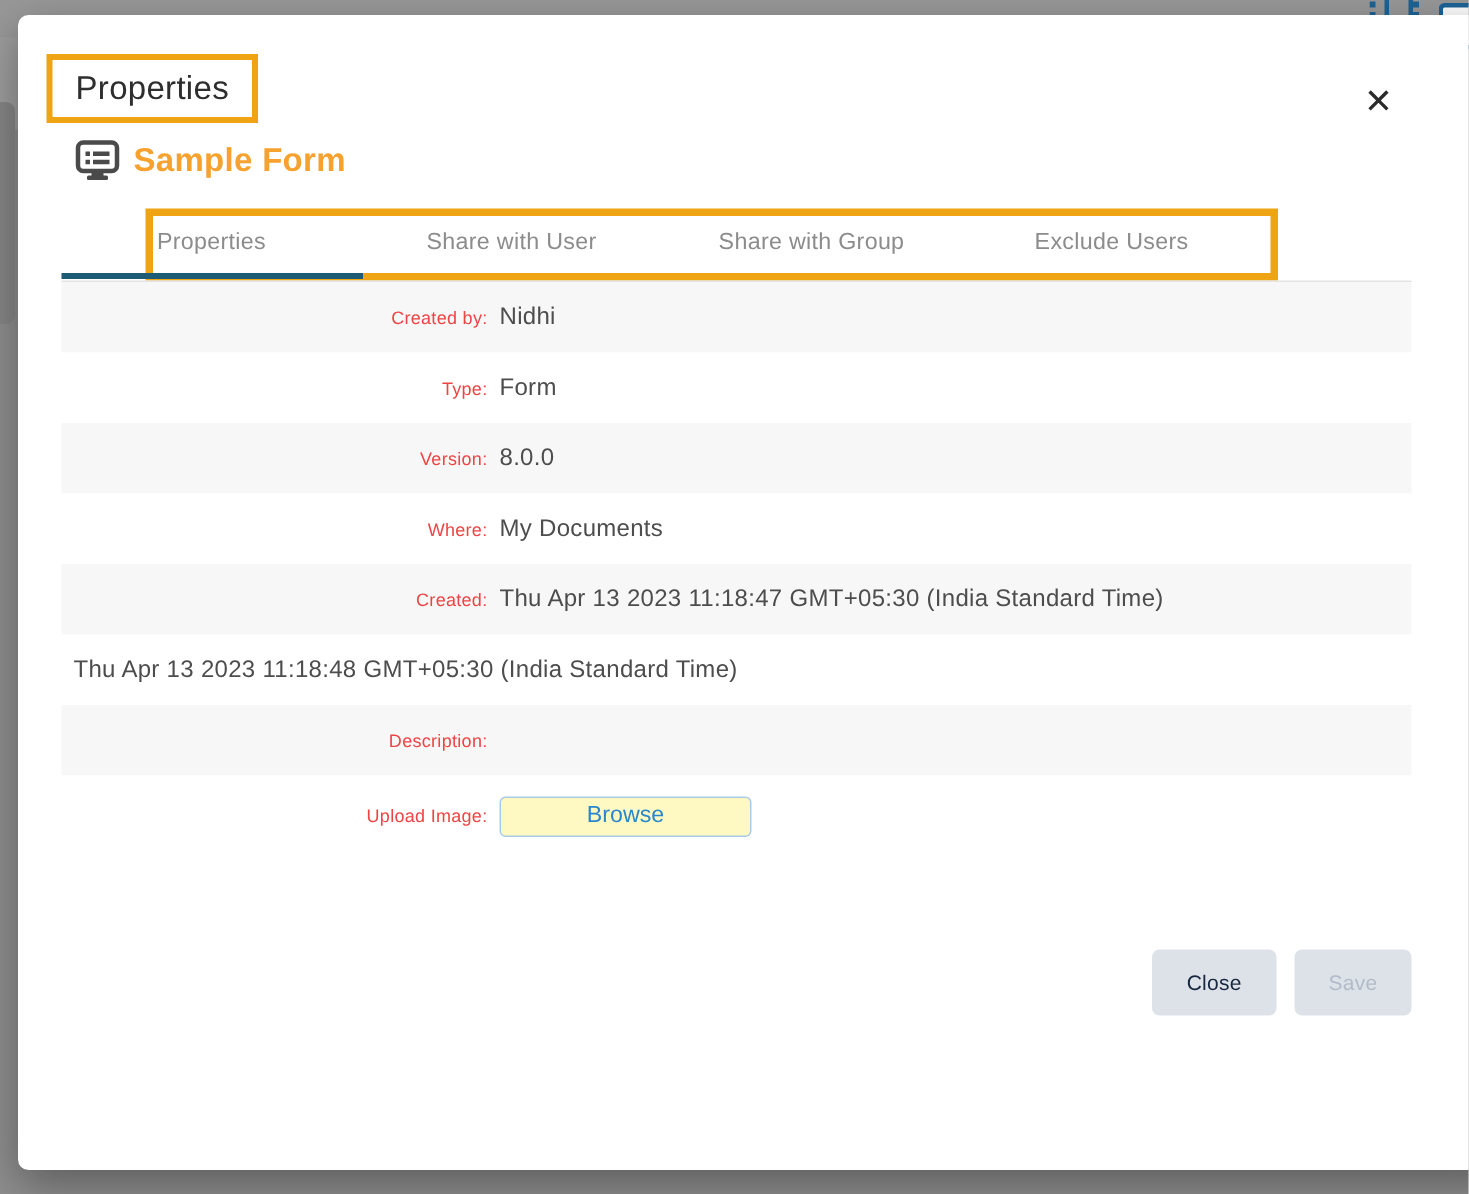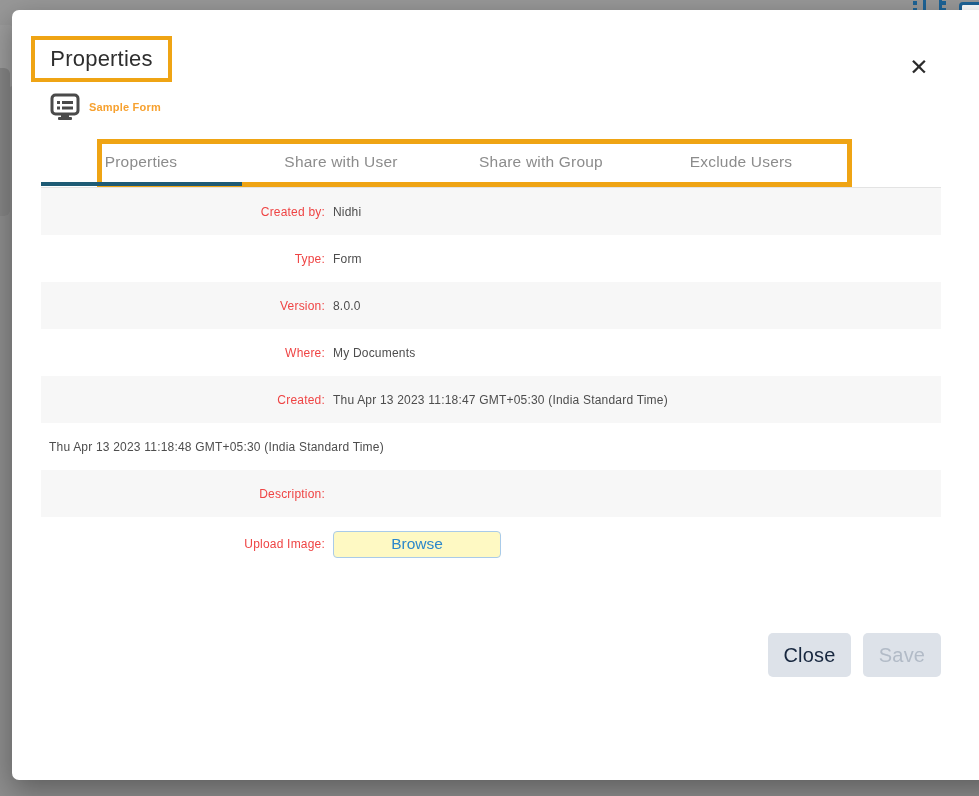--- a/index.html
+++ b/index.html
@@ -32,50 +32,50 @@
     border:4px solid var(--ann);display:flex;align-items:center;justify-content:center;
   }
   .modal-title{font-size:22px;color:#2e2e2e;letter-spacing:.2px;}
   .close-btn{
     position:absolute;left:892px;top:42px;width:30px;height:30px;
     display:flex;align-items:center;justify-content:center;
     font-size:23px;color:#2b2b2b;cursor:pointer;line-height:1;
   }
   .form-row{position:absolute;left:38px;top:82px;display:flex;align-items:center;gap:9px;}
   .form-icon{width:30px;height:30px;display:block;}
-  .form-name{font-size:11px;font-weight:bold;color:var(--orange);letter-spacing:.2px;}
+  .form-name{font-size:22px;font-weight:bold;color:var(--orange);letter-spacing:.2px;}
   
   .tabbar{position:absolute;left:29px;top:127px;width:900px;height:50px;display:flex;}
   .tab{
     width:200px;height:50px;display:flex;align-items:center;justify-content:center;
     font-size:15.5px;color:#8c8c8c;letter-spacing:.2px;cursor:pointer;
   }
   .tab-annotation{
     position:absolute;left:85px;top:129px;width:745px;height:38px;
     border:5px solid var(--ann);pointer-events:none;
   }
   .tab-underline{position:absolute;left:29px;top:172px;width:201px;height:4px;background:var(--teal);}
   .tab-separator{position:absolute;left:29px;top:177px;width:900px;height:1px;background:#e3e3e3;}
   
   .prop-table{position:absolute;left:29px;top:178px;width:900px;}
   .prop-row{display:flex;align-items:center;height:47px;background:#ffffff;}
   .prop-row.alt{background:#f7f7f7;}
   .prop-row.tall{height:54px;}
   .prop-label{width:284px;text-align:right;font-size:12px;color:#ef4444;flex:0 0 284px;letter-spacing:.2px;}
-  .prop-value{margin-left:8px;font-size:12px;color:#4d4d4d;letter-spacing:.2px;white-space:nowrap;}
+  .prop-value{margin-left:8px;font-size:16px;color:#4d4d4d;letter-spacing:.2px;white-space:nowrap;}
   .browse-btn{
     margin-left:8px;width:168px;height:27px;background:#fef9c3;
     border:1px solid #a9cbe9;border-radius:4px;cursor:pointer;
     font-size:15.5px;color:var(--blue);display:flex;align-items:center;justify-content:center;
     font-family:"Liberation Sans", sans-serif;
   }
   
   .footer-btn{
     position:absolute;top:623px;height:44px;border:none;border-radius:5px;
-    background:#dde2e9;font-size:20px;cursor:pointer;
+    background:#dde2e9;font-size:14px;cursor:pointer;
     display:flex;align-items:center;justify-content:center;
     font-family:"Liberation Sans", sans-serif;letter-spacing:.2px;
   }
   .btn-close{left:756px;width:83px;color:#17273f;}
   .btn-save{left:851px;width:78px;color:#b2bbc7;cursor:default;}
 </style>
 </head>
 <body style="--ann: #efa414; --orange: #f7a12f; --teal: #1e5b75; --blue: #2b87cb;">
 
 <div class="bg-top-strip"></div>

